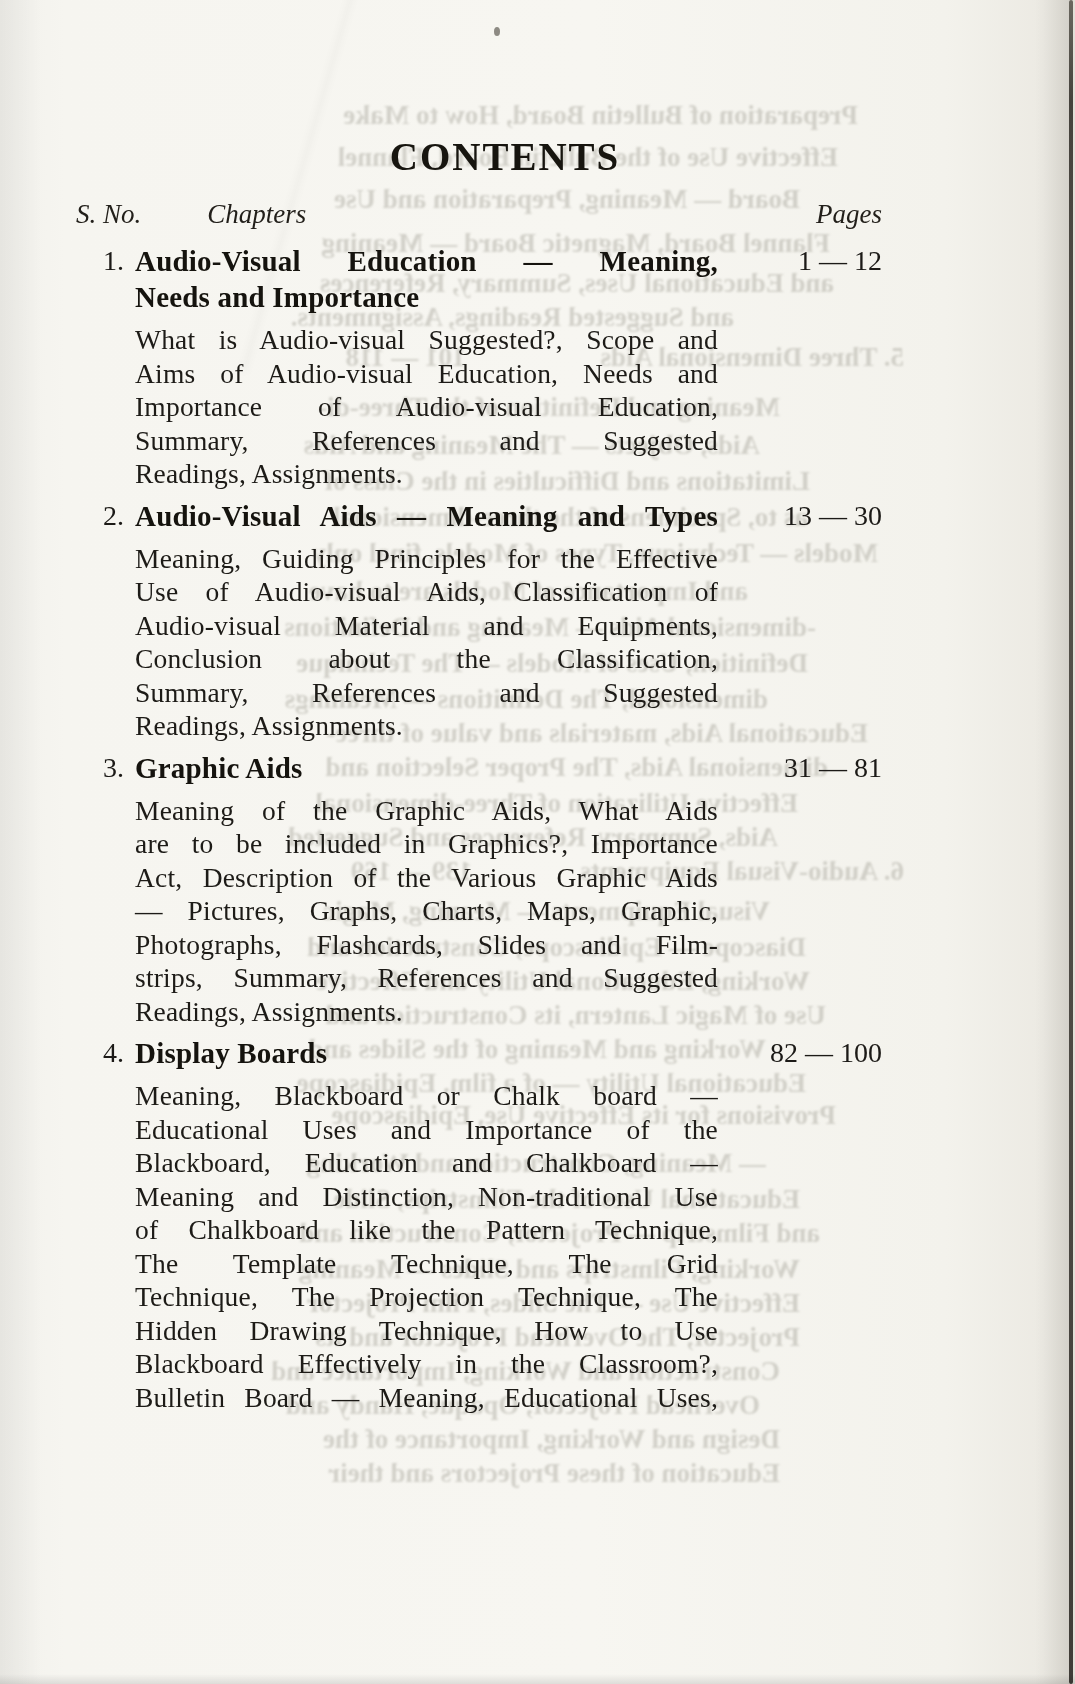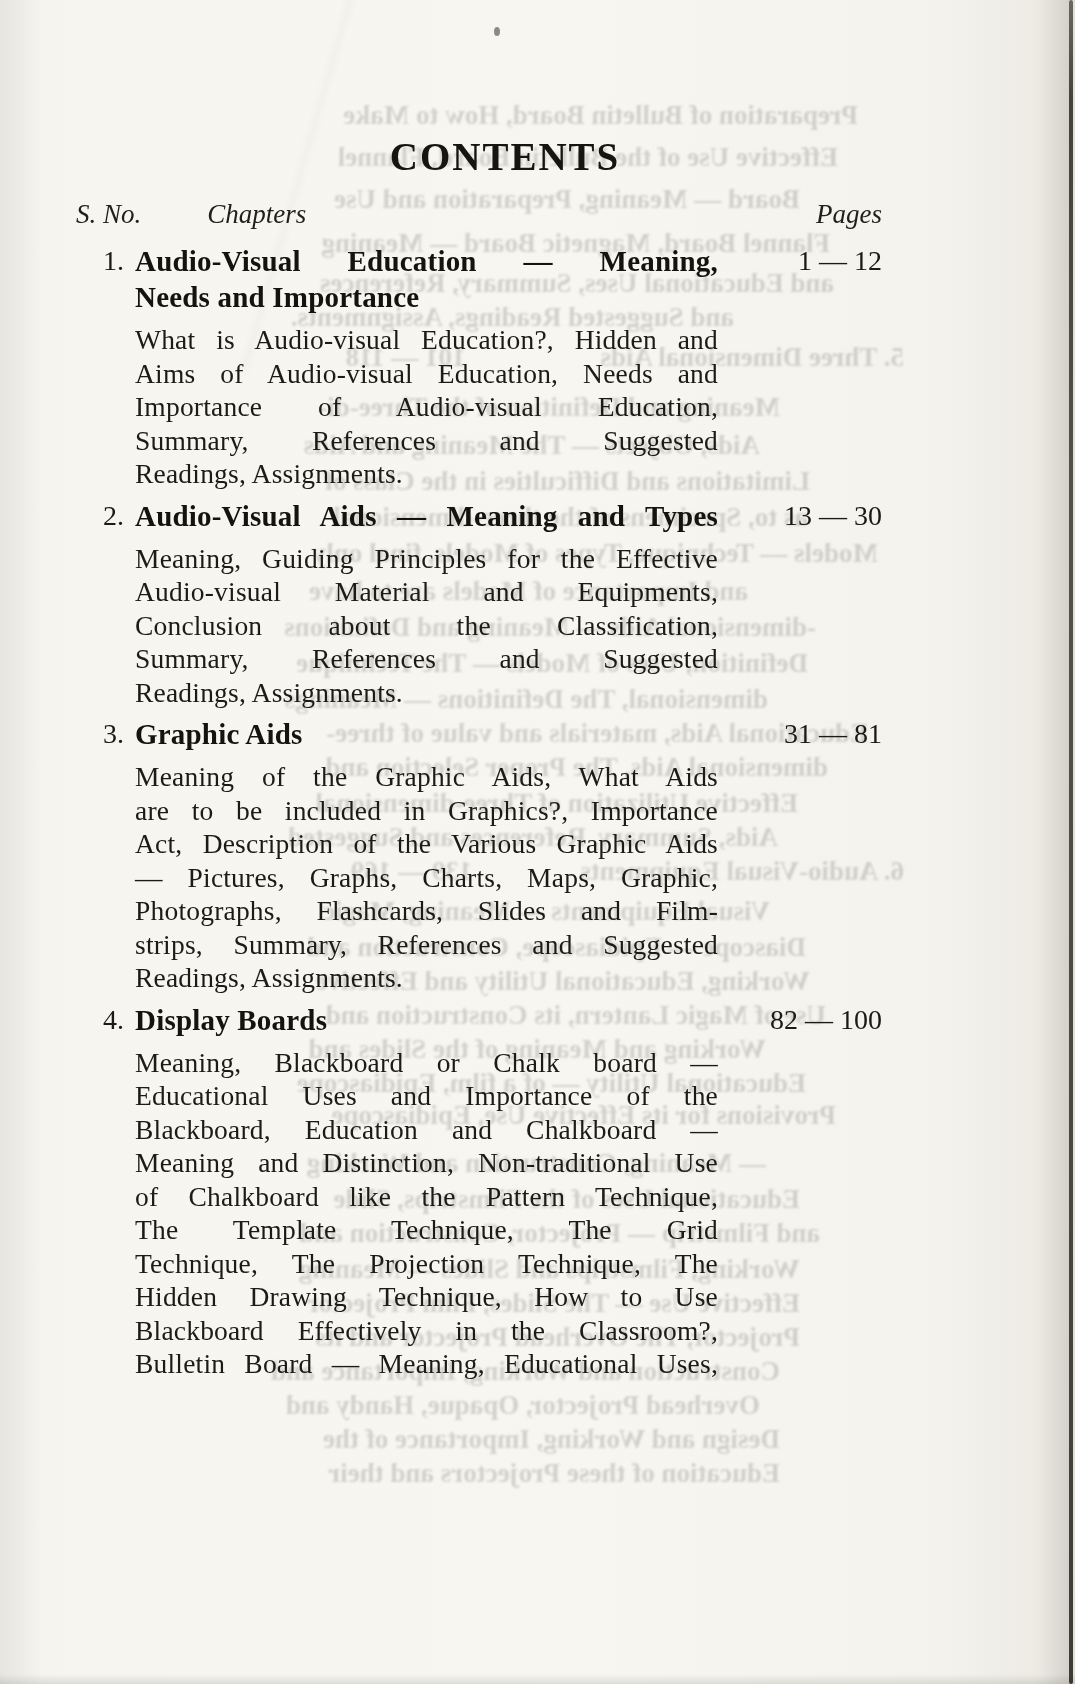--- a/index.html
+++ b/index.html
@@ -121,38 +121,39 @@
       <section class="entry">
         <div class="ehead">
           <span class="enum">1.</span>
           <div class="etitle">
             <div class="tline jl">Audio-Visual Education — Meaning,</div>
             <div class="tline">Needs and Importance</div>
           </div>
           <span class="epages">1 — 12</span>
         </div>
         <div class="ebody">
-          <div class="bl jl">What is Audio-visual Education?, Hidden and</div>
+          <div class="bl jl">What is Audio-visual Suggested?, Scope and</div>
           <div class="bl jl">Aims of Audio-visual Education, Needs and</div>
           <div class="bl jl">Importance of Audio-visual Education,</div>
           <div class="bl jl">Summary, References and Suggested</div>
           <div class="bl">Readings, Assignments.</div>
         </div>
       </section>
 
       <section class="entry">
         <div class="ehead">
           <span class="enum">2.</span>
           <div class="etitle">
             <div class="tline jl">Audio-Visual Aids — Meaning and Types</div>
           </div>
           <span class="epages">13 — 30</span>
         </div>
         <div class="ebody">
           <div class="bl jl">Meaning, Guiding Principles for the Effective</div>
+          <div class="bl jl">Use of Audio-visual Aids, Classification of</div>
           <div class="bl jl">Audio-visual Material and Equipments,</div>
           <div class="bl jl">Conclusion about the Classification,</div>
           <div class="bl jl">Summary, References and Suggested</div>
           <div class="bl">Readings, Assignments.</div>
         </div>
       </section>
 
       <section class="entry">
         <div class="ehead">
           <span class="enum">3.</span>

